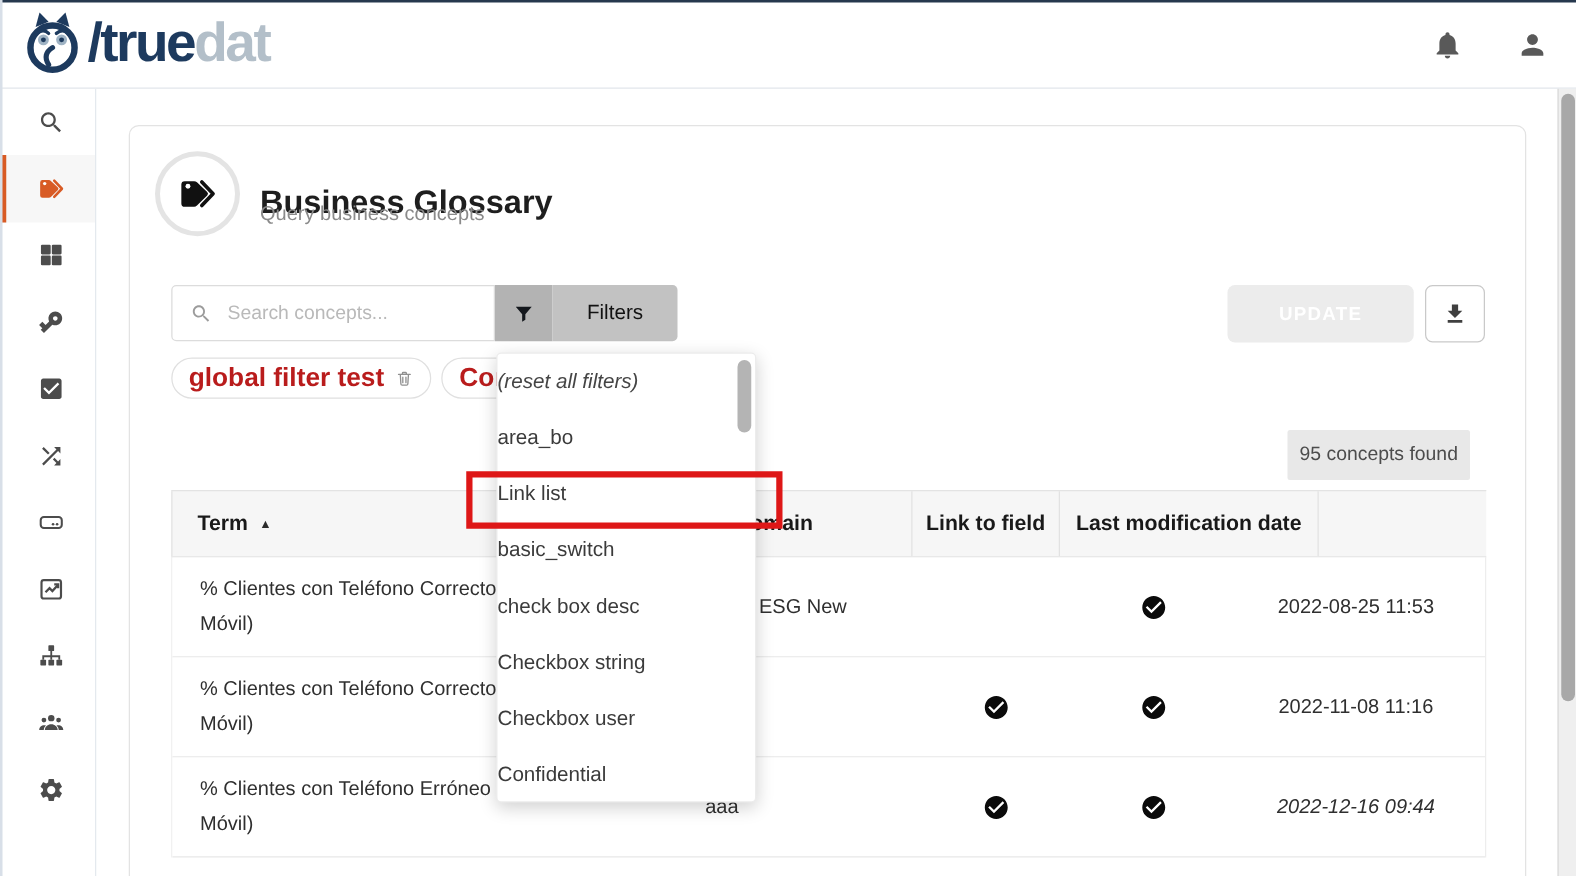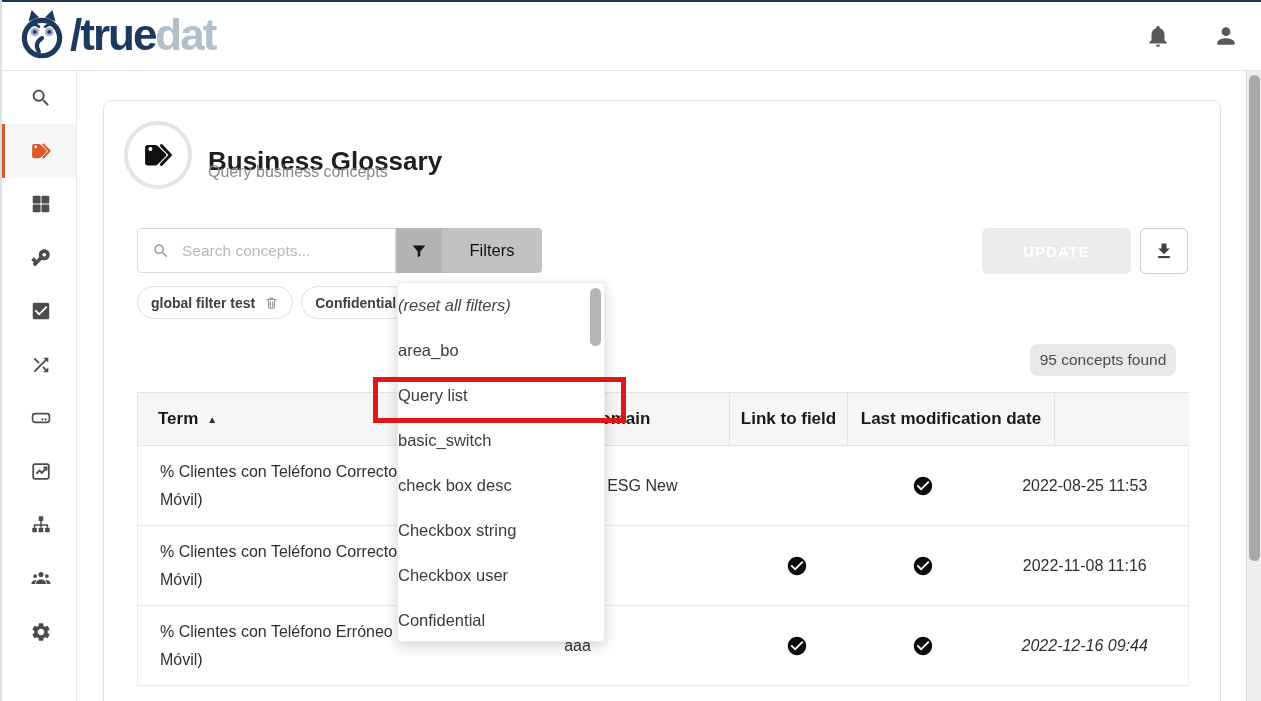--- a/index.html
+++ b/index.html
@@ -56,25 +56,25 @@
               font-family:"Liberation Sans",sans-serif;cursor:default}
   .download-btn{position:absolute;left:1036px;top:127px;width:48px;height:46px;background:#fff;
                 border:1px solid #c9c9c9;border-radius:6px;box-sizing:border-box;display:flex;
                 align-items:center;justify-content:center;cursor:pointer}
   .download-btn .icon{width:20px;height:20px;color:#3f3f3f}
 
   
   .chips{position:absolute;left:33px;top:185px;display:flex;gap:8px}
   .chip{height:33px;border:1px solid #e0e0e0;border-radius:17px;background:#fff;display:flex;
         align-items:center;padding:0 13px;gap:9px;box-sizing:border-box;white-space:nowrap;cursor:pointer}
-  .chip-label{color:#404040;font-weight:bold;font-size:14px}
+  .chip-label{color:#b91c1c;font-weight:bold;font-size:21px}
   .chip .icon{width:15px;height:16px;color:#909090}
 
   
-  .badge{position:absolute;left:926px;top:243px;width:146px;height:32px;background:#e8e8e8;border-radius:8px;
+  .badge{position:absolute;left:926px;top:243px;width:146px;height:40px;background:#e8e8e8;border-radius:2px;
          display:flex;align-items:center;justify-content:center;font-size:15.5px;color:#4c4c4c}
 
   
   .table{position:absolute;left:33px;top:291px;width:1052px}
   .t-head{display:flex;height:52px;background:#f6f6f6;border-top:1px solid #e3e3e3;
           border-bottom:1px solid #e3e3e3;box-sizing:content-box}
   .t-hcell{display:flex;align-items:center;font-size:17px;font-weight:bold;color:#191919;
            border-right:1px solid #e2e2e2;box-sizing:border-box;cursor:pointer}
   .t-hcell.left{padding-left:20px}
   .t-hcell.center{justify-content:center}
@@ -400,21 +400,21 @@
               <span class="date-text">2022-12-16 09:44</span>
             </div>
           </div>
         </div>
       </div>
 
     <div class="dropdown" id="filters-dropdown">
       <div class="dd-scroll"></div>
     <div class="dd-item dd-reset">(reset all filters)</div>
         <div class="dd-item">area_bo</div>
-        <div class="dd-item">Query list</div>
+        <div class="dd-item">Link list</div>
         <div class="dd-item">basic_switch</div>
         <div class="dd-item">check box desc</div>
         <div class="dd-item">Checkbox string</div>
         <div class="dd-item">Checkbox user</div>
         <div class="dd-item">Confidential</div>
       </div>
 
     <div class="annotation"></div>
 
   </section>

